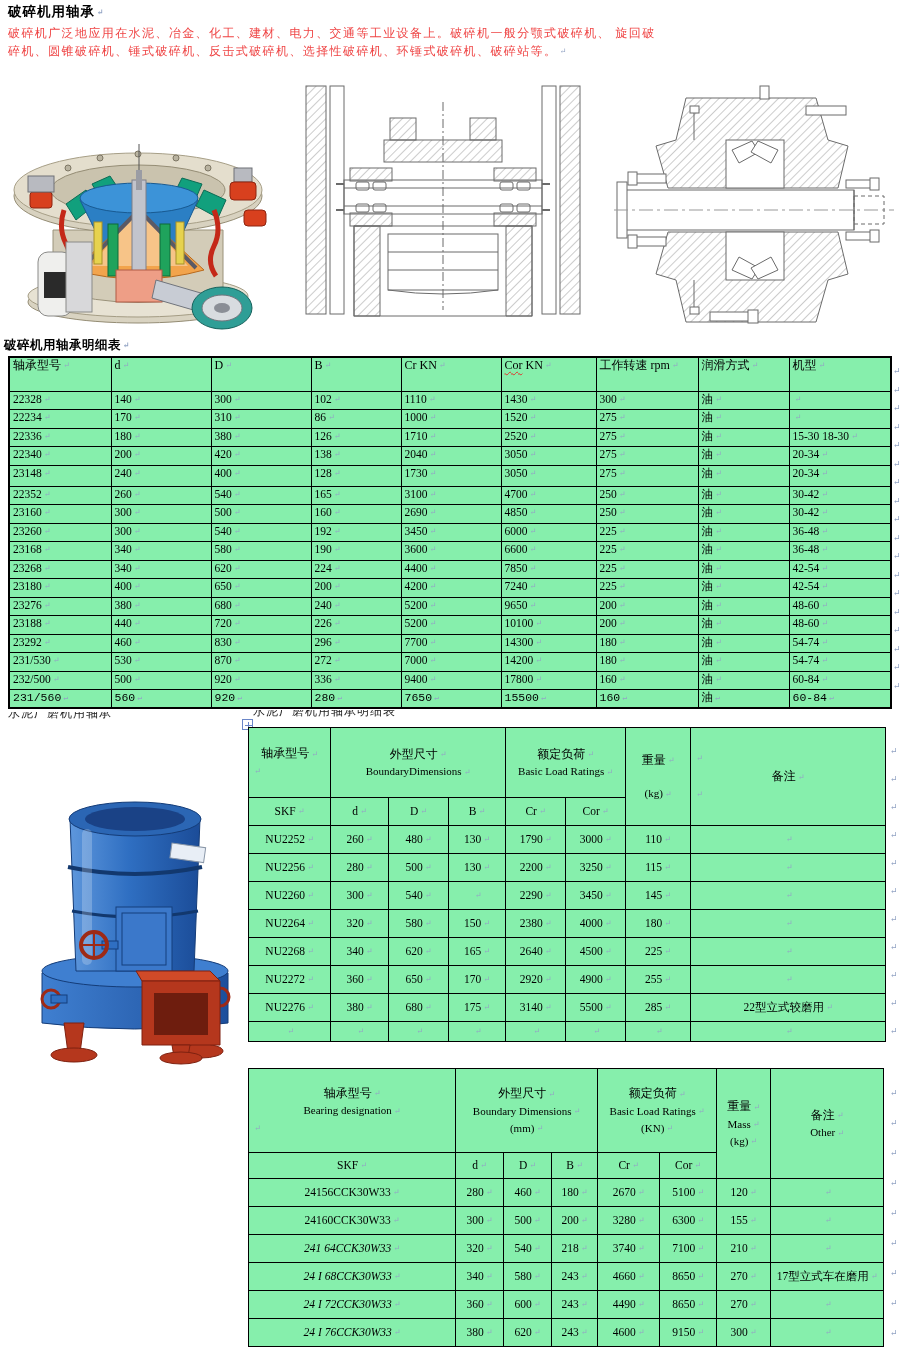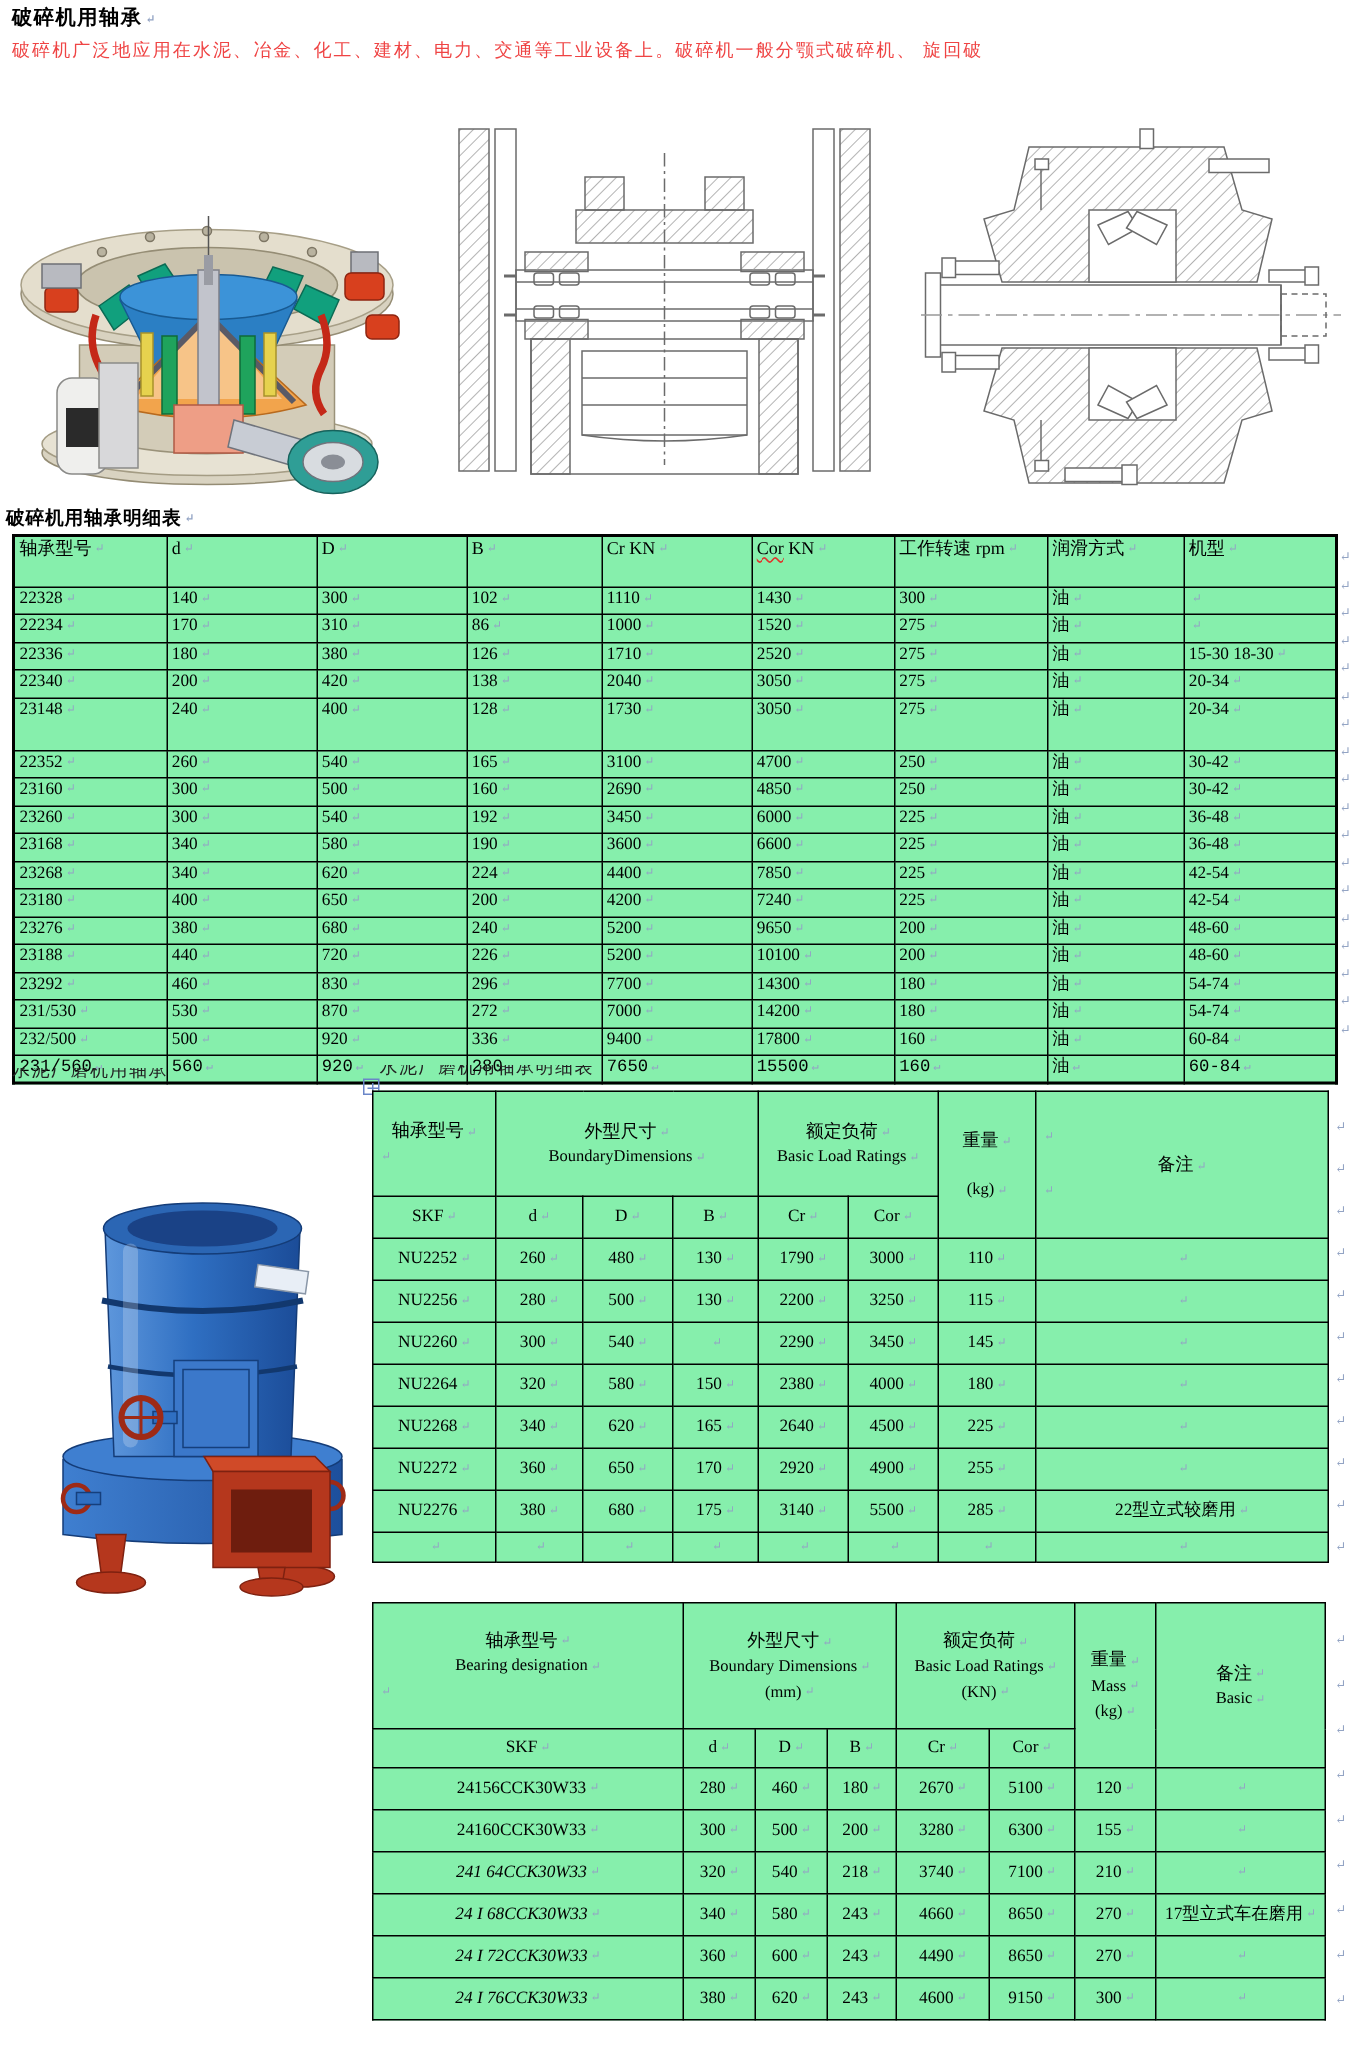--- a/index.html
+++ b/index.html
@@ -43,20 +43,21 @@
   .handle{width:11px;height:11px;border:1px solid #6a86c8;background:
           linear-gradient(#6a86c8,#6a86c8) 5px 2px/1px 7px no-repeat,
           linear-gradient(#6a86c8,#6a86c8) 2px 5px/7px 1px no-repeat}
 </style>
 </head>
 <body>
 
 <div class="abs doc-title pm" style="left:8px;top:3px">破碎机用轴承</div>
 <div class="abs para" style="left:8px;top:24px;width:700px">
   <div>破碎机广泛地应用在水泥、冶金、化工、建材、电力、交通等工业设备上。破碎机一般分颚式破碎机、 旋回破</div>
+  <div class="pm">碎机、圆锥破碎机、锤式破碎机、反击式破碎机、选择性破碎机、环锤式破碎机、破碎站等。</div>
 </div>
 
 <div class="abs" style="left:8px;top:84px;width:272px;height:246px">
 <svg width="272" height="246" viewBox="0 0 272 246">
   <ellipse cx="130" cy="218" rx="110" ry="21" fill="#d9d3c1" stroke="#948c74"></ellipse>
   <ellipse cx="130" cy="212" rx="110" ry="21" fill="#e7e2d3" stroke="#a49c84"></ellipse>
   <path d="M45 146 L45 206 Q130 231 215 206 L215 146 Z" fill="#d3ccb8" stroke="#9a927a"></path>
   <ellipse cx="130" cy="112" rx="124" ry="37" fill="#d8d2c0" stroke="#958d75"></ellipse>
   <ellipse cx="130" cy="106" rx="124" ry="37" fill="#e4decd" stroke="#a79f87"></ellipse>
   <ellipse cx="130" cy="106" rx="87" ry="25" fill="#cac3ae" stroke="#958d75"></ellipse>
@@ -265,21 +266,21 @@
         <td class="pm">22340</td>
         <td class="pm">200</td>
         <td class="pm">420</td>
         <td class="pm">138</td>
         <td class="pm">2040</td>
         <td class="pm">3050</td>
         <td class="pm">275</td>
         <td class="pm">油</td>
         <td class="pm">20-34</td>
       </tr>
-      <tr style="height: 35px; padding-left: 35px;">
+      <tr style="height: 21px; padding-left: 35px;">
         <td class="pm">23148</td>
         <td class="pm">240</td>
         <td class="pm">400</td>
         <td class="pm">128</td>
         <td class="pm">1730</td>
         <td class="pm">3050</td>
         <td class="pm">275</td>
         <td class="pm">油</td>
         <td class="pm">20-34</td>
       </tr>
@@ -655,21 +656,21 @@
         <span class="hl en pm">Basic Load Ratings</span>
         <span class="hl en pm">(KN)</span>
       </td>
       <td rowspan="2">
         <span class="hl cjk pm">重量</span>
         <span class="hl en pm">Mass</span>
         <span class="hl en pm">(kg)</span>
       </td>
       <td rowspan="2">
         <span class="hl cjk pm">备注</span>
-        <span class="hl en pm">Basic</span>
+        <span class="hl en pm">Other</span>
       </td>
     </tr>
     <tr style="height:26px">
       <td class="pm">SKF</td>
       <td class="pm">d</td>
       <td class="pm">D</td>
       <td class="pm">B</td>
       <td class="pm">Cr</td>
       <td class="pm">Cor</td>
     </tr>

